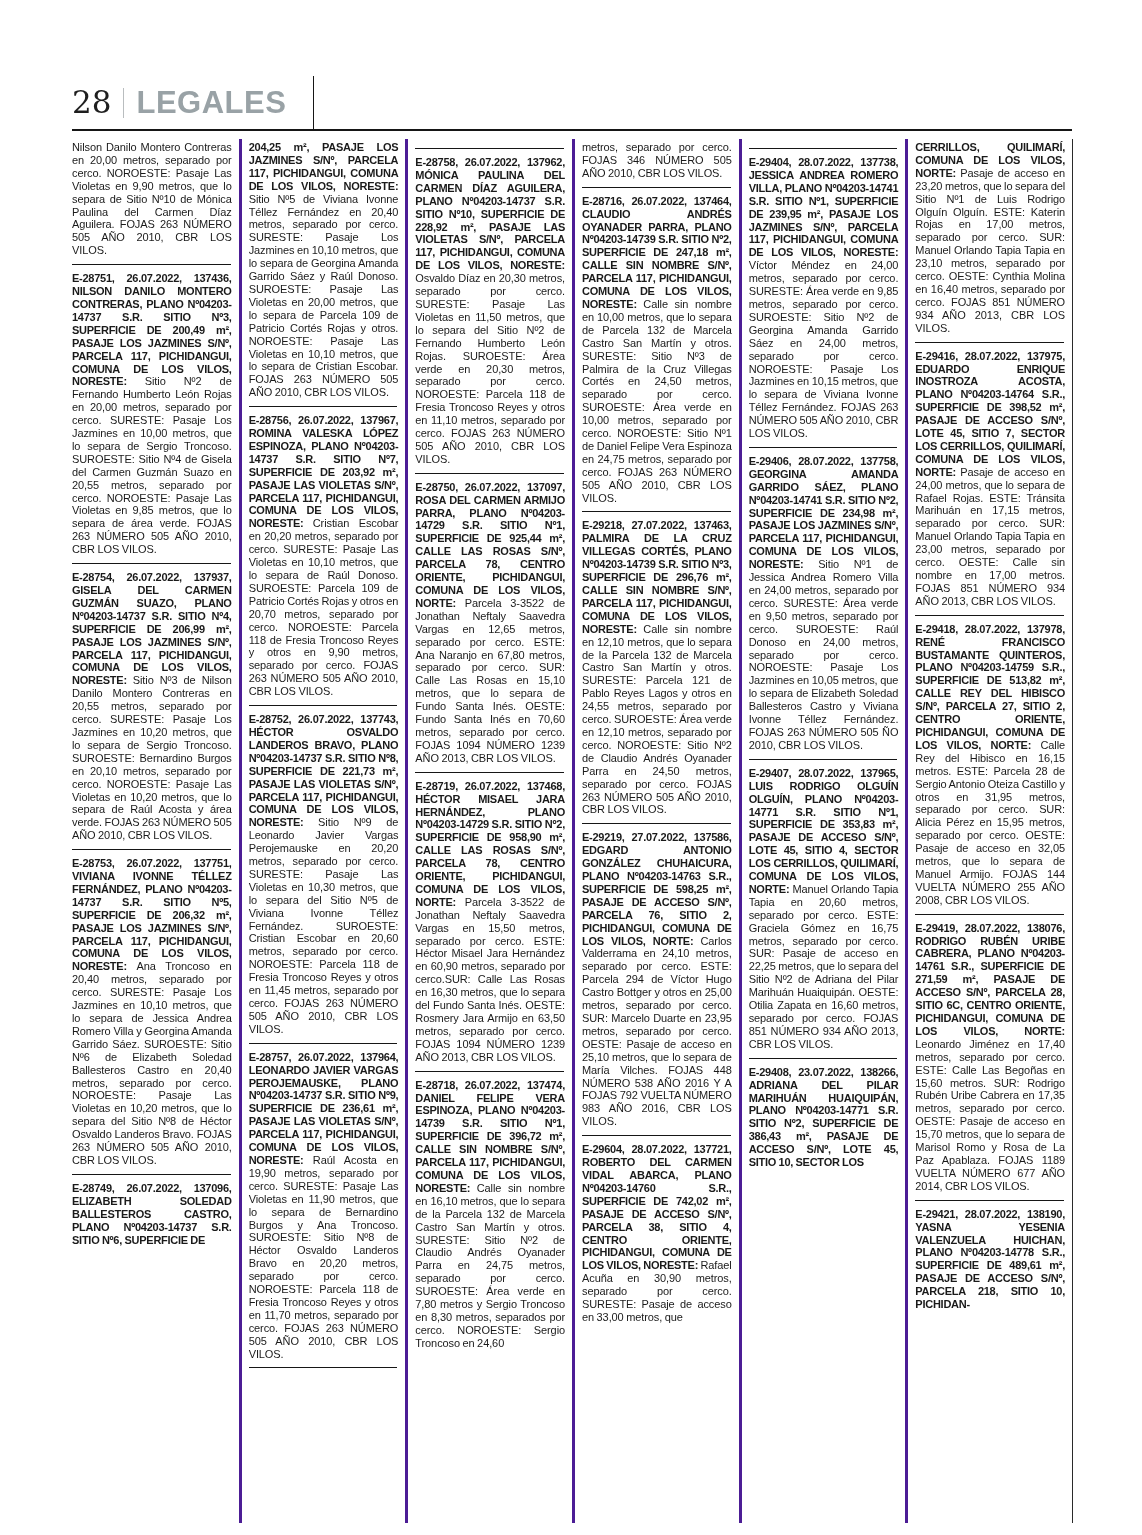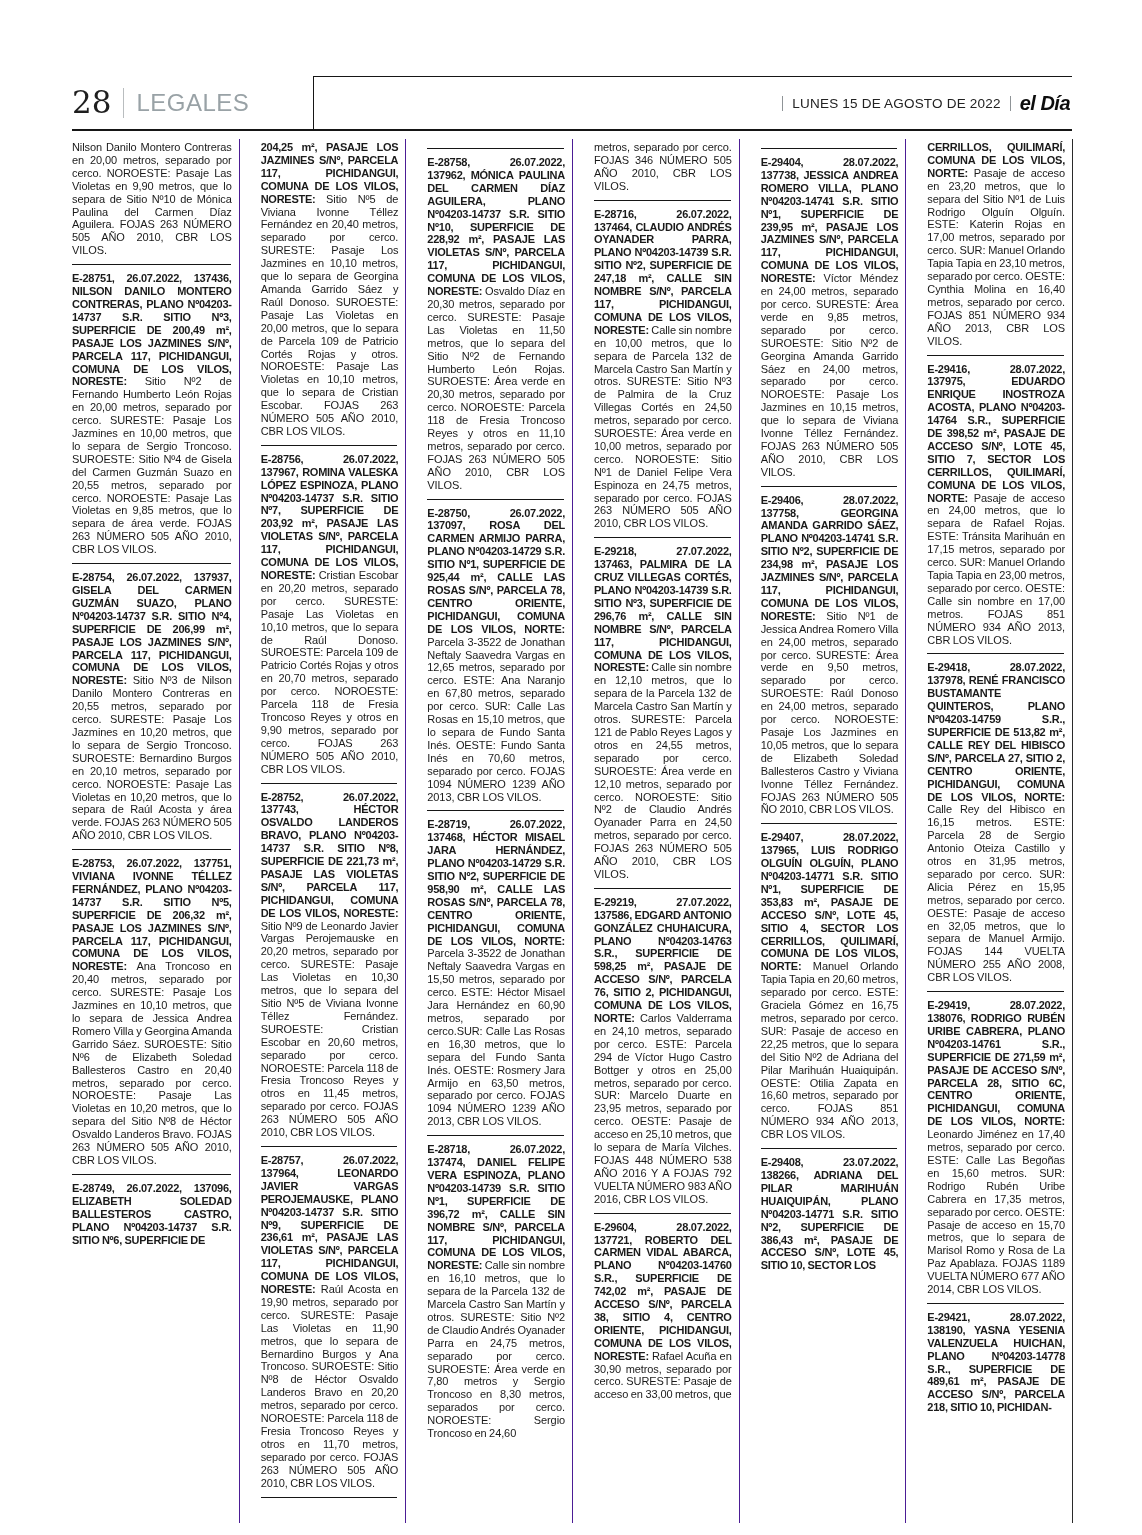--- a/index.html
+++ b/index.html
@@ -4,54 +4,48 @@
 <style>
   html,body{margin:0;padding:0;background:#ffffff;}
   body{width:1142px;height:1535px;font-family:"Liberation Sans",sans-serif;color:#1a1a1a;overflow:hidden;}
   .page{position:relative;width:1011px;height:1535px;background:#fff;}
 
   
   .header{position:absolute;left:72px;top:76px;width:1000px;height:55px;display:flex;align-items:stretch;border-bottom:2px solid #161616;box-sizing:border-box;}
   .header-left{width:241px;display:flex;align-items:center;gap:12px;}
   .page-num{font-family:"DejaVu Serif",serif;font-size:31px;line-height:1;color:#1e1e1e;}
   .hbar-light{width:1px;height:30px;background:#b9bdbf;}
-  .section-title{font-size:24px;font-weight:normal;color:#99a2a6;letter-spacing:0.5px;line-height:1;}
+  .section-title{font-size:31px;font-weight:bold;color:#99a2a6;letter-spacing:0.5px;line-height:1;}
   .header-vline{width:1px;background:#161616;}
   .header-right{flex:1;display:flex;justify-content:flex-end;align-items:center;gap:9px;border-top:1px solid #161616;padding-right:2px;}
   .dateline{font-size:13.5px;letter-spacing:0.2px;color:#222;white-space:nowrap;}
   .dbar{width:1px;height:15px;background:#8f9497;}
   .brand{font-size:20px;font-weight:800;font-style:italic;color:#0d0d0d;letter-spacing:-0.5px;}
 
   
   .columns{position:absolute;left:72px;top:139px;width:1001px;height:1384px;display:flex;overflow:hidden;border-right:1px solid #2a2a2a;box-sizing:border-box;}
   .col{width:166.8px;box-sizing:border-box;padding:2px 7px 0 7px;overflow:hidden;}
   .col:first-child{padding-left:0;}
-  .col + .col{border-left:1px solid #4c1d95;padding-left:21px;}
+  .col + .col{border-left:3px solid #4c1d95;}
   p.entry{margin:0;text-align:justify;font-size:11px;line-height:12.9px;letter-spacing:-0.1px;word-spacing:-0.4px;}
   p.entry strong{letter-spacing:-0.25px;}
   .rule{border-top:1px solid #161616;margin:7px 1px 7px 0;height:0;}
 </style>
 </head>
 <body>
 
 <div class="page">
 
   <div class="header">
     <div class="header-left">
       <span class="page-num">28</span>
       <span class="hbar-light"></span>
       <span class="section-title">LEGALES</span>
     </div>
     <div class="header-vline"></div>
-    <div class="header-right">
-      <span class="dbar"></span>
-      <span class="dateline">LUNES 15 DE AGOSTO DE 2022</span>
-      <span class="dbar"></span>
-      <span class="brand">el Día</span>
-    </div>
   </div>
 
   <div class="columns">
       <div class="col">
         <p class="entry"><span>Nilson Danilo Montero Contreras en 20,00 metros, separado por cerco. NOROESTE: Pasaje Las Violetas en 9,90 metros, que lo separa de Sitio Nº10 de Mónica Paulina del Carmen Díaz Aguilera. FOJAS 263 NÚMERO 505 AÑO 2010, CBR LOS VILOS.</span></p>
         <div class="rule"></div>
         <p class="entry"><strong>E-28751, 26.07.2022, 137436, NILSON DANILO MONTERO CONTRERAS, PLANO Nº04203-14737 S.R. SITIO Nº3, SUPERFICIE DE 200,49 m², PASAJE LOS JAZMINES S/Nº, PARCELA 117, PICHIDANGUI, COMUNA DE LOS VILOS, NORESTE: </strong><span>Sitio Nº2 de Fernando Humberto León Rojas en 20,00 metros, separado por cerco. SURESTE: Pasaje Los Jazmines en 10,00 metros, que lo separa de Sergio Troncoso. SUROESTE: Sitio Nº4 de Gisela del Carmen Guzmán Suazo en 20,55 metros, separado por cerco. NOROESTE: Pasaje Las Violetas en 9,85 metros, que lo separa de área verde. FOJAS 263 NÚMERO 505 AÑO 2010, CBR LOS VILOS.</span></p>
         <div class="rule"></div>
         <p class="entry"><strong>E-28754, 26.07.2022, 137937, GISELA DEL CARMEN GUZMÁN SUAZO, PLANO Nº04203-14737 S.R. SITIO Nº4, SUPERFICIE DE 206,99 m², PASAJE LOS JAZMINES S/Nº, PARCELA 117, PICHIDANGUI, COMUNA DE LOS VILOS, NORESTE: </strong><span>Sitio Nº3 de Nilson Danilo Montero Contreras en 20,55 metros, separado por cerco. SURESTE: Pasaje Los Jazmines en 10,20 metros, que lo separa de Sergio Troncoso. SUROESTE: Bernardino Burgos en 20,10 metros, separado por cerco. NOROESTE: Pasaje Las Violetas en 10,20 metros, que lo separa de Raúl Acosta y área verde. FOJAS 263 NÚMERO 505 AÑO 2010, CBR LOS VILOS.</span></p>
         <div class="rule"></div>

